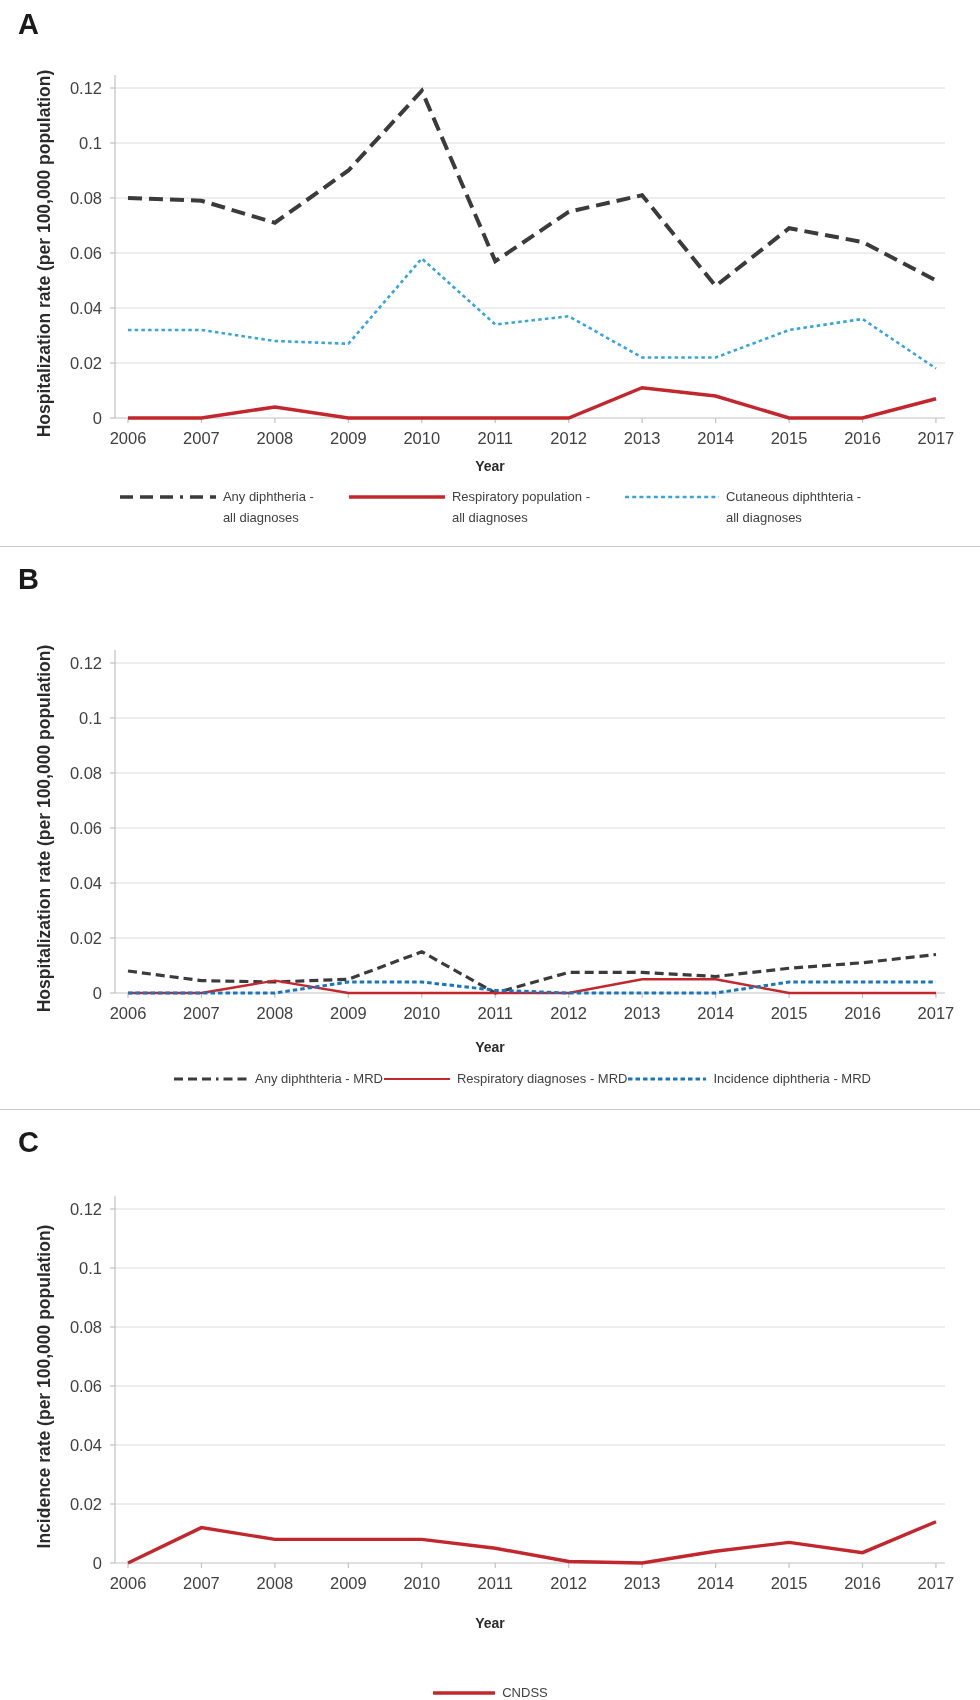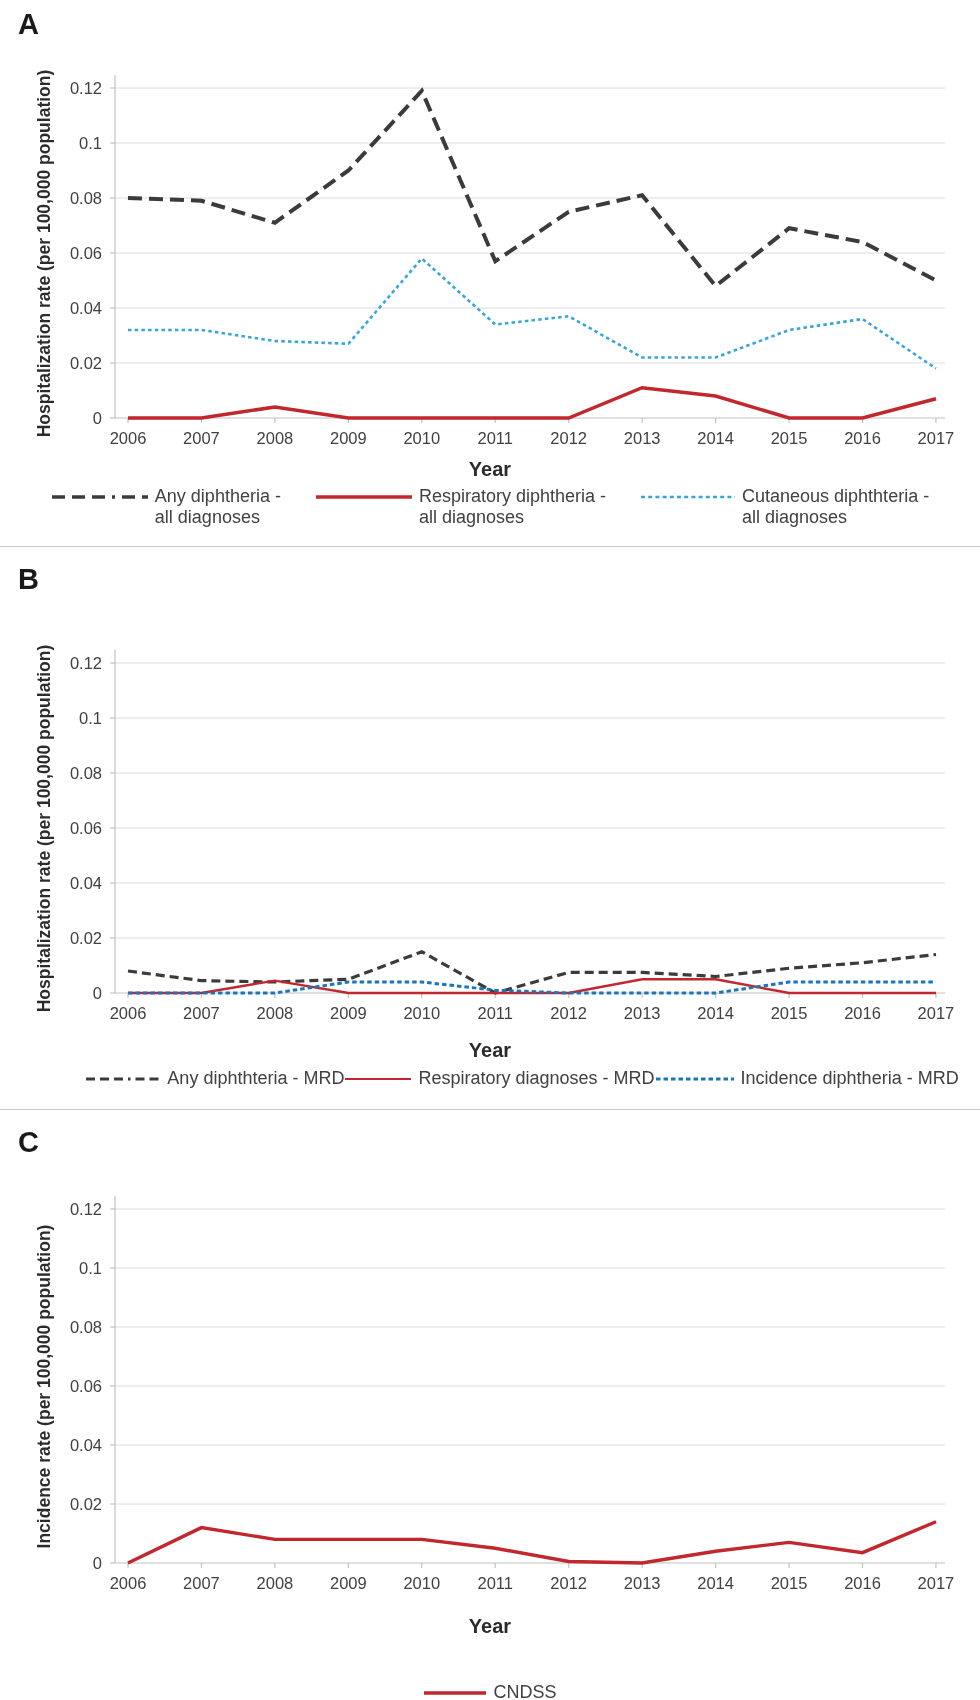--- a/index.html
+++ b/index.html
@@ -7,25 +7,25 @@
   .panel{position:relative;width:980px;box-sizing:border-box;background:#fff;}
   .panel.with-divider{border-bottom:1px solid #c9c9c9;}
   #panel-a{height:547px;}
   #panel-b{height:563px;}
   #panel-c{height:590px;}
   .panel-label{position:absolute;left:18px;top:8px;font-size:29px;font-weight:700;color:#1a1a1a;letter-spacing:1px;}
   #panel-b .panel-label,#panel-c .panel-label{top:16px;}
   .chart-svg{position:absolute;left:0;display:block;}
   .y-title{position:absolute;width:38px;display:flex;align-items:center;justify-content:center;}
   .y-title span{transform:rotate(-90deg);white-space:nowrap;font-weight:700;font-size:17.5px;color:#2b2b2b;}
-  .x-title{position:absolute;left:0;width:980px;text-align:center;font-weight:700;font-size:20px;color:#2b2b2b;}
+  .x-title{position:absolute;left:0;width:980px;text-align:center;font-weight:700;font-size:14px;color:#2b2b2b;}
   .legend{position:absolute;left:0;width:980px;display:flex;justify-content:center;align-items:flex-start;}
   .legend-entry{display:flex;align-items:flex-start;}
   .legend-sample{flex:0 0 auto;margin-top:6px;}
-  .legend-text{font-size:18px;line-height:21px;color:#414042;margin-left:6px;}
+  .legend-text{font-size:13px;line-height:21px;color:#414042;margin-left:6px;}
   #legend-a{gap:34px;}
   #legend-b{margin-left:32px;}
   #legend-c{gap:0;}
   svg text{font-family:"Liberation Sans",sans-serif;font-size:16.5px;fill:#414042;}
 </style>
 </head>
 <body>
 
 <section class="panel with-divider" id="panel-a">
   <div class="panel-label">A</div>
@@ -92,21 +92,21 @@
       <div class="legend-text">
         <div>Any diphtheria -</div>
         <div>all diagnoses</div>
       </div>
     </div>
     <div class="legend-entry">
       <svg class="legend-sample" width="98" height="10">
         <line x1="1" y1="5" x2="97" y2="5" stroke="#c1272d" stroke-width="3.5"></line>
       </svg>
       <div class="legend-text">
-        <div>Respiratory diphtheria -</div>
+        <div>Respiratory population -</div>
         <div>all diagnoses</div>
       </div>
     </div>
     <div class="legend-entry">
       <svg class="legend-sample" width="96" height="10">
         <line x1="1" y1="5" x2="95" y2="5" stroke="#36a5dd" stroke-width="2.6" stroke-dasharray="4 3.2"></line>
       </svg>
       <div class="legend-text">
         <div>Cutaneous diphthteria -</div>
         <div>all diagnoses</div>

